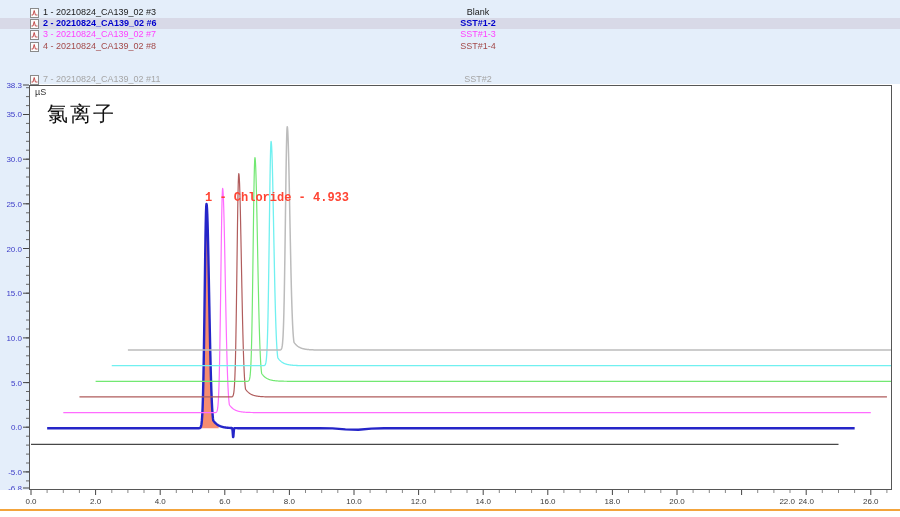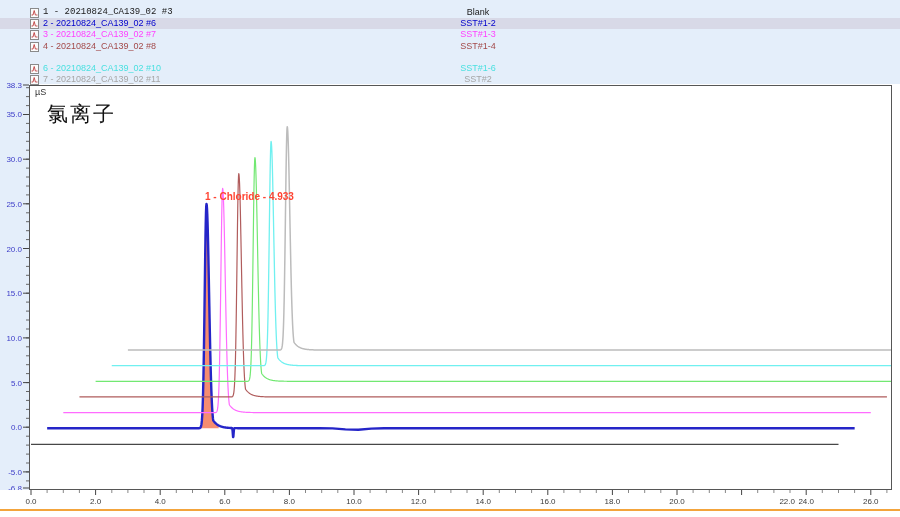--- a/index.html
+++ b/index.html
@@ -1,52 +1,52 @@
 <!DOCTYPE html>
 <html><head>
 <meta charset="utf-8">
 <style>
   html,body{margin:0;padding:0;background:#ffffff;}
   #stage{position:relative;width:900px;height:517px;background:#ffffff;overflow:hidden;
          font-family:"Liberation Sans",sans-serif;}
   
   #legend{position:absolute;left:0;top:0;width:900px;height:84px;background:#e4eefa;}
   .legend-row{position:absolute;left:0;width:900px;height:11.2px;font-size:9px;line-height:11.2px;}
-  .legend-row.selected{background:#d8d9e7;font-weight:normal;}
+  .legend-row.selected{background:#d8d9e7;font-weight:bold;}
   .legend-icon{position:absolute;left:30px;top:1px;width:9px;height:10px;}
   .legend-name{position:absolute;left:43px;top:0;white-space:nowrap;}
   .legend-sample{position:absolute;left:430px;top:0;width:96px;text-align:center;white-space:nowrap;}
   
   #ystrip{position:absolute;left:0;top:84px;width:29px;height:407px;background:#e4eefa;}
   #ystrip svg{position:absolute;left:0;top:0;}
   .ylab{position:absolute;right:7px;width:30px;text-align:right;font-size:8px;color:#3c3cc8;}
   #xstrip{position:absolute;left:0;top:490px;width:900px;height:20px;background:#ffffff;}
   .xlab{position:absolute;top:7px;width:30px;text-align:center;font-size:8px;color:#3a3a3a;}
   
   #plot{position:absolute;left:29px;top:85px;width:863px;height:405px;background:#ffffff;
         border:1px solid #565656;box-sizing:border-box;}
   #plot svg{position:absolute;left:0;top:0;}
   #axis-underline{position:absolute;left:29px;top:491px;width:863px;height:1px;background:#c0c0c0;}
   #unit-label{position:absolute;left:35px;top:87px;font-size:9px;color:#333;}
   #chart-title{position:absolute;left:47px;top:100px;font-size:21px;color:#101010;letter-spacing:2px;}
-  #peak-label{position:absolute;left:205px;top:191px;font-size:10px;font-weight:bold;color:#ff4433;white-space:nowrap;}
+  #peak-label{position:absolute;left:205px;top:191px;font-size:12px;font-weight:bold;color:#ff4433;white-space:nowrap;font-family:Liberation Mono, monospace;}
   #bottom-line{position:absolute;left:0;top:509px;width:900px;height:2px;background:#f3a43c;}
 </style>
 </head>
 <body>
 
 <div id="stage">
 
   <div id="legend">
       <div class="legend-row" style="top: 7px;">
         <svg width="9" height="10" class="legend-icon">
           <rect x="0.5" y="0.5" width="8" height="9" fill="#fbfbfb" stroke="#8a8a8a"></rect>
           <path d="M1.5 7 L3 7 L4.2 2.5 L5.4 7 L7.5 7" fill="none" stroke="#c04040" stroke-width="0.9"></path>
         </svg>
-        <span class="legend-name" style="color: rgb(26, 26, 26); font-family: Liberation Mono, monospace;">1 - 20210824_CA139_02 #3</span>
+        <span class="legend-name" style="color: rgb(26, 26, 26);">1 - 20210824_CA139_02 #3</span>
         <span class="legend-sample" style="color: rgb(26, 26, 26);">Blank</span>
       </div>
       <div class="legend-row selected" style="top: 18.2px;">
         <svg width="9" height="10" class="legend-icon">
           <rect x="0.5" y="0.5" width="8" height="9" fill="#fbfbfb" stroke="#8a8a8a"></rect>
           <path d="M1.5 7 L3 7 L4.2 2.5 L5.4 7 L7.5 7" fill="none" stroke="#c04040" stroke-width="0.9"></path>
         </svg>
         <span class="legend-name" style="color: rgb(0, 0, 204);">2 - 20210824_CA139_02 #6</span>
         <span class="legend-sample" style="color: rgb(0, 0, 204);">SST#1-2</span>
       </div>
@@ -58,28 +58,20 @@
         <span class="legend-name" style="color: rgb(255, 64, 255);">3 - 20210824_CA139_02 #7</span>
         <span class="legend-sample" style="color: rgb(255, 64, 255);">SST#1-3</span>
       </div>
       <div class="legend-row" style="top: 40.6px;">
         <svg width="9" height="10" class="legend-icon">
           <rect x="0.5" y="0.5" width="8" height="9" fill="#fbfbfb" stroke="#8a8a8a"></rect>
           <path d="M1.5 7 L3 7 L4.2 2.5 L5.4 7 L7.5 7" fill="none" stroke="#c04040" stroke-width="0.9"></path>
         </svg>
         <span class="legend-name" style="color: rgb(163, 74, 74);">4 - 20210824_CA139_02 #8</span>
         <span class="legend-sample" style="color: rgb(163, 74, 74);">SST#1-4</span>
-      </div>
-      <div class="legend-row" style="top: 63px;">
-        <svg width="9" height="10" class="legend-icon">
-          <rect x="0.5" y="0.5" width="8" height="9" fill="#fbfbfb" stroke="#8a8a8a"></rect>
-          <path d="M1.5 7 L3 7 L4.2 2.5 L5.4 7 L7.5 7" fill="none" stroke="#c04040" stroke-width="0.9"></path>
-        </svg>
-        <span class="legend-name" style="color: rgb(74, 224, 224);">6 - 20210824_CA139_02 #10</span>
-        <span class="legend-sample" style="color: rgb(74, 224, 224);">SST#1-6</span>
       </div>
       <div class="legend-row" style="top: 74.2px;">
         <svg width="9" height="10" class="legend-icon">
           <rect x="0.5" y="0.5" width="8" height="9" fill="#fbfbfb" stroke="#8a8a8a"></rect>
           <path d="M1.5 7 L3 7 L4.2 2.5 L5.4 7 L7.5 7" fill="none" stroke="#c04040" stroke-width="0.9"></path>
         </svg>
         <span class="legend-name" style="color: rgb(166, 166, 166);">7 - 20210824_CA139_02 #11</span>
         <span class="legend-sample" style="color: rgb(166, 166, 166);">SST#2</span>
       </div>
     </div>

